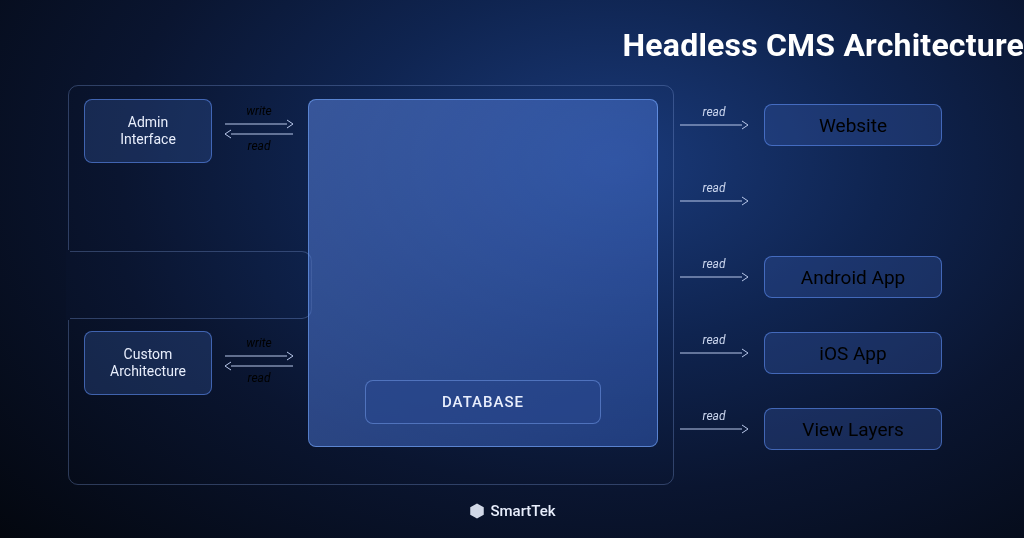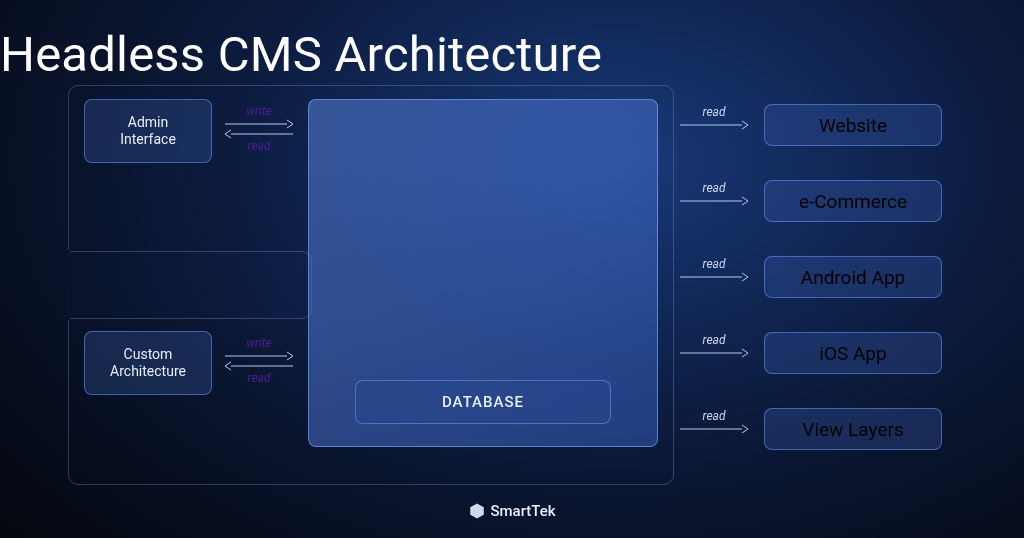--- a/index.html
+++ b/index.html
@@ -1,30 +1,30 @@
 <!DOCTYPE html>
 <html><head>
 <meta charset="utf-8">
 <style>
 *{margin:0;padding:0;box-sizing:border-box}
 html,body{width:1024px;height:538px;overflow:hidden;font-family:-apple-system,BlinkMacSystemFont,"Segoe UI",Roboto,Arial,sans-serif}
 body{background:radial-gradient(ellipse 900px 600px at 60% 30%,#1a3a7a 0%,#0f2450 30%,#0a1530 55%,#020408 100%);color:#fff;position:relative}
 .canvas{position:absolute;inset:0}
-.title{position:absolute;top:26px;left:0;right:0;text-align:left;font-size:49px;font-weight:400;letter-spacing:.2px}
+.title{position:absolute;top:26px;left:0;right:0;text-align:right;font-size:32px;font-weight:700;letter-spacing:.2px}
 .outer-frame{position:absolute;top:85px;left:68px;width:606px;height:400px;border:1px solid rgba(120,150,210,.35);border-radius:10px}
 .mid-cut{position:absolute;top:165px;left:-1px;width:244px;height:68px;border-right:1px solid rgba(120,150,210,.35);border-top:1px solid rgba(120,150,210,.35);border-bottom:1px solid rgba(120,150,210,.35);border-top-right-radius:10px;border-bottom-right-radius:10px;background:radial-gradient(ellipse 900px 600px at 540px -50px,#1a3a7a 0%,#0f2450 30%,#0a1530 55%,#020408 100%)}
 .mid-cut::before{content:"";position:absolute;left:-2px;top:-2px;bottom:-2px;width:4px;background:inherit}
 .box{position:absolute;border:1px solid rgba(100,150,255,.55);border-radius:8px;background:rgba(60,100,180,.28);display:flex;align-items:center;justify-content:center;text-align:center;color:#e8eefc}
 .admin{top:99px;left:84px;width:128px;height:64px;font-size:14px;line-height:1.25}
 .custom{top:331px;left:84px;width:128px;height:64px;font-size:14px;line-height:1.25}
 .api{top:99px;left:308px;width:350px;height:348px;background:linear-gradient(135deg,rgba(90,130,220,.55),rgba(50,90,180,.55));border:1px solid rgba(120,170,255,.6)}
 .api-label{position:absolute;top:110px;left:0;right:0;text-align:center;font-size:80px;font-weight:800;letter-spacing:2px}
-.database{position:absolute;bottom:22px;left:50%;transform:translateX(-50%);width:256px;height:44px;border:1px solid rgba(120,160,240,.5);border-radius:8px;background:rgba(40,70,140,.6);display:flex;align-items:center;justify-content:center;font-size:15px;letter-spacing:1px;font-weight:500}
+.database{position:absolute;bottom:22px;left:50%;transform:translateX(-50%);width:236px;height:44px;border:1px solid rgba(120,160,240,.5);border-radius:8px;background:rgba(40,70,140,.6);display:flex;align-items:center;justify-content:center;font-size:15px;letter-spacing:1px;font-weight:500}
 .arrows{position:absolute;width:74px;display:flex;flex-direction:column;align-items:center;gap:0}
-.arrows .lbl{font-size:12px;font-style:italic;color:#4c1d95;margin-bottom:1px}
+.arrows .lbl{font-size:12px;font-style:italic;color:#000000;margin-bottom:1px}
 .arrows svg{display:block}
 .ag-admin{top:104px;left:222px}
 .ag-custom{top:336px;left:222px}
 .right-arrows{position:absolute;left:676px;top:0;bottom:0}
 .rarrow{position:absolute;left:0;width:76px;display:flex;flex-direction:column;align-items:center}
 .rarrow .lbl{font-size:12px;font-style:italic;color:#cbd6ee;margin-bottom:1px}
 .consumer{position:absolute;left:764px;width:178px;height:42px;border:1px solid rgba(100,150,255,.55);border-radius:8px;background:rgba(55,90,170,.32);display:flex;align-items:center;justify-content:center;font-size:19px;color:#000000}
 .c1{top:104px}.c2{top:180px}.c3{top:256px}.c4{top:332px}.c5{top:408px}
 .ra1{top:105px}.ra2{top:181px}.ra3{top:257px}.ra4{top:333px}.ra5{top:409px}
 .brand{position:absolute;bottom:18px;left:0;right:0;display:flex;align-items:flex-end;justify-content:center;gap:4px;color:#e8eefc;font-size:15px;font-weight:500}
@@ -116,23 +116,20 @@
         <svg width="72" height="10">
           <line x1="2" y1="5" x2="64" y2="5" stroke="#b9c8ea" stroke-width="1"></line>
           <path d="M64 1 L70 5 L64 9" fill="none" stroke="#b9c8ea" stroke-width="1"></path>
         </svg>
       </div>
   </div>
 
   <div class="consumer c1">
       <span>Website</span>
     </div>
-  <div class="consumer c2">
-      <span>e-Commerce</span>
-    </div>
   <div class="consumer c3">
       <span>Android App</span>
     </div>
   <div class="consumer c5">
       <span>View Layers</span>
     </div>
   <div class="consumer c4">
       <span>iOS App</span>
     </div>
 

